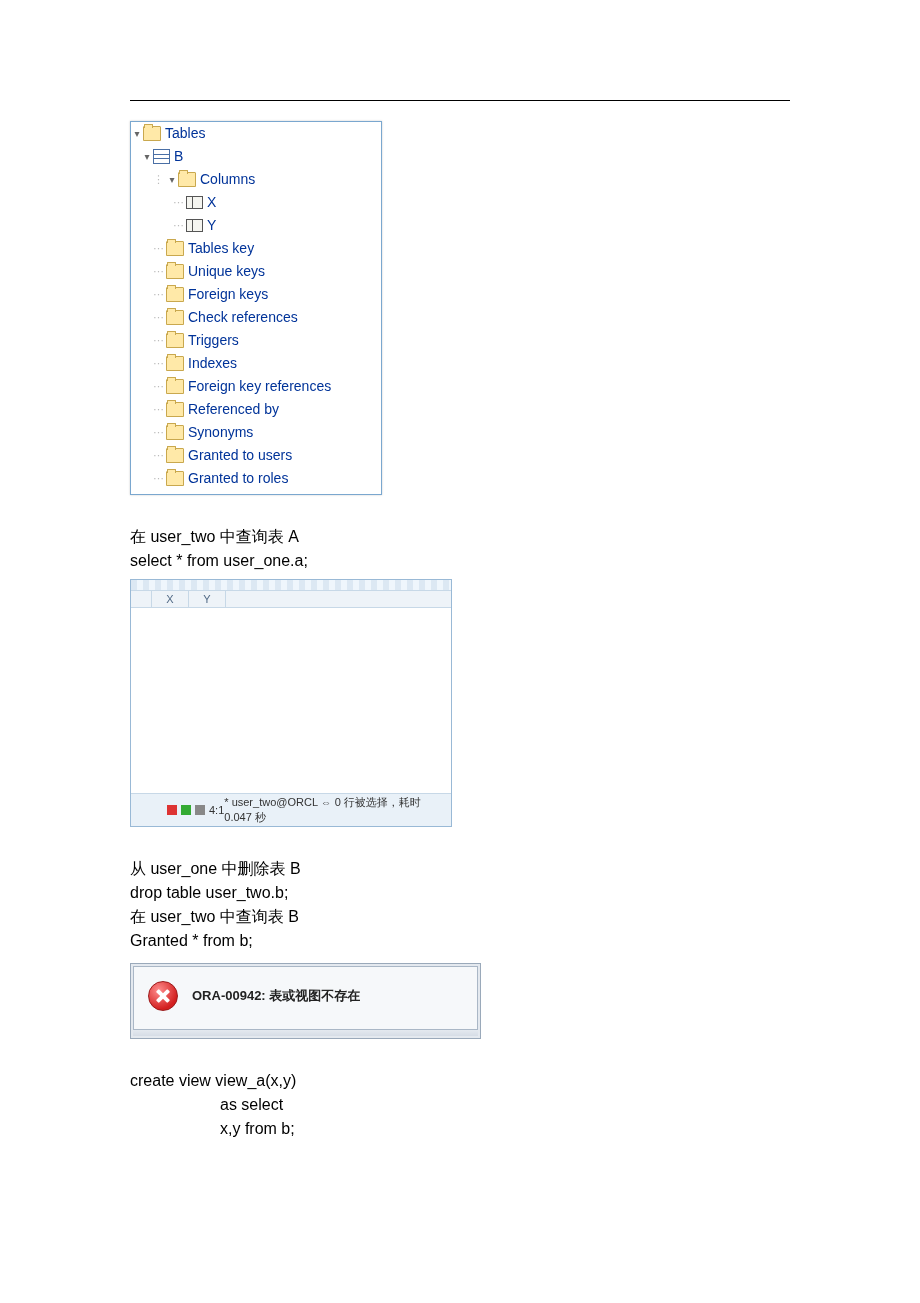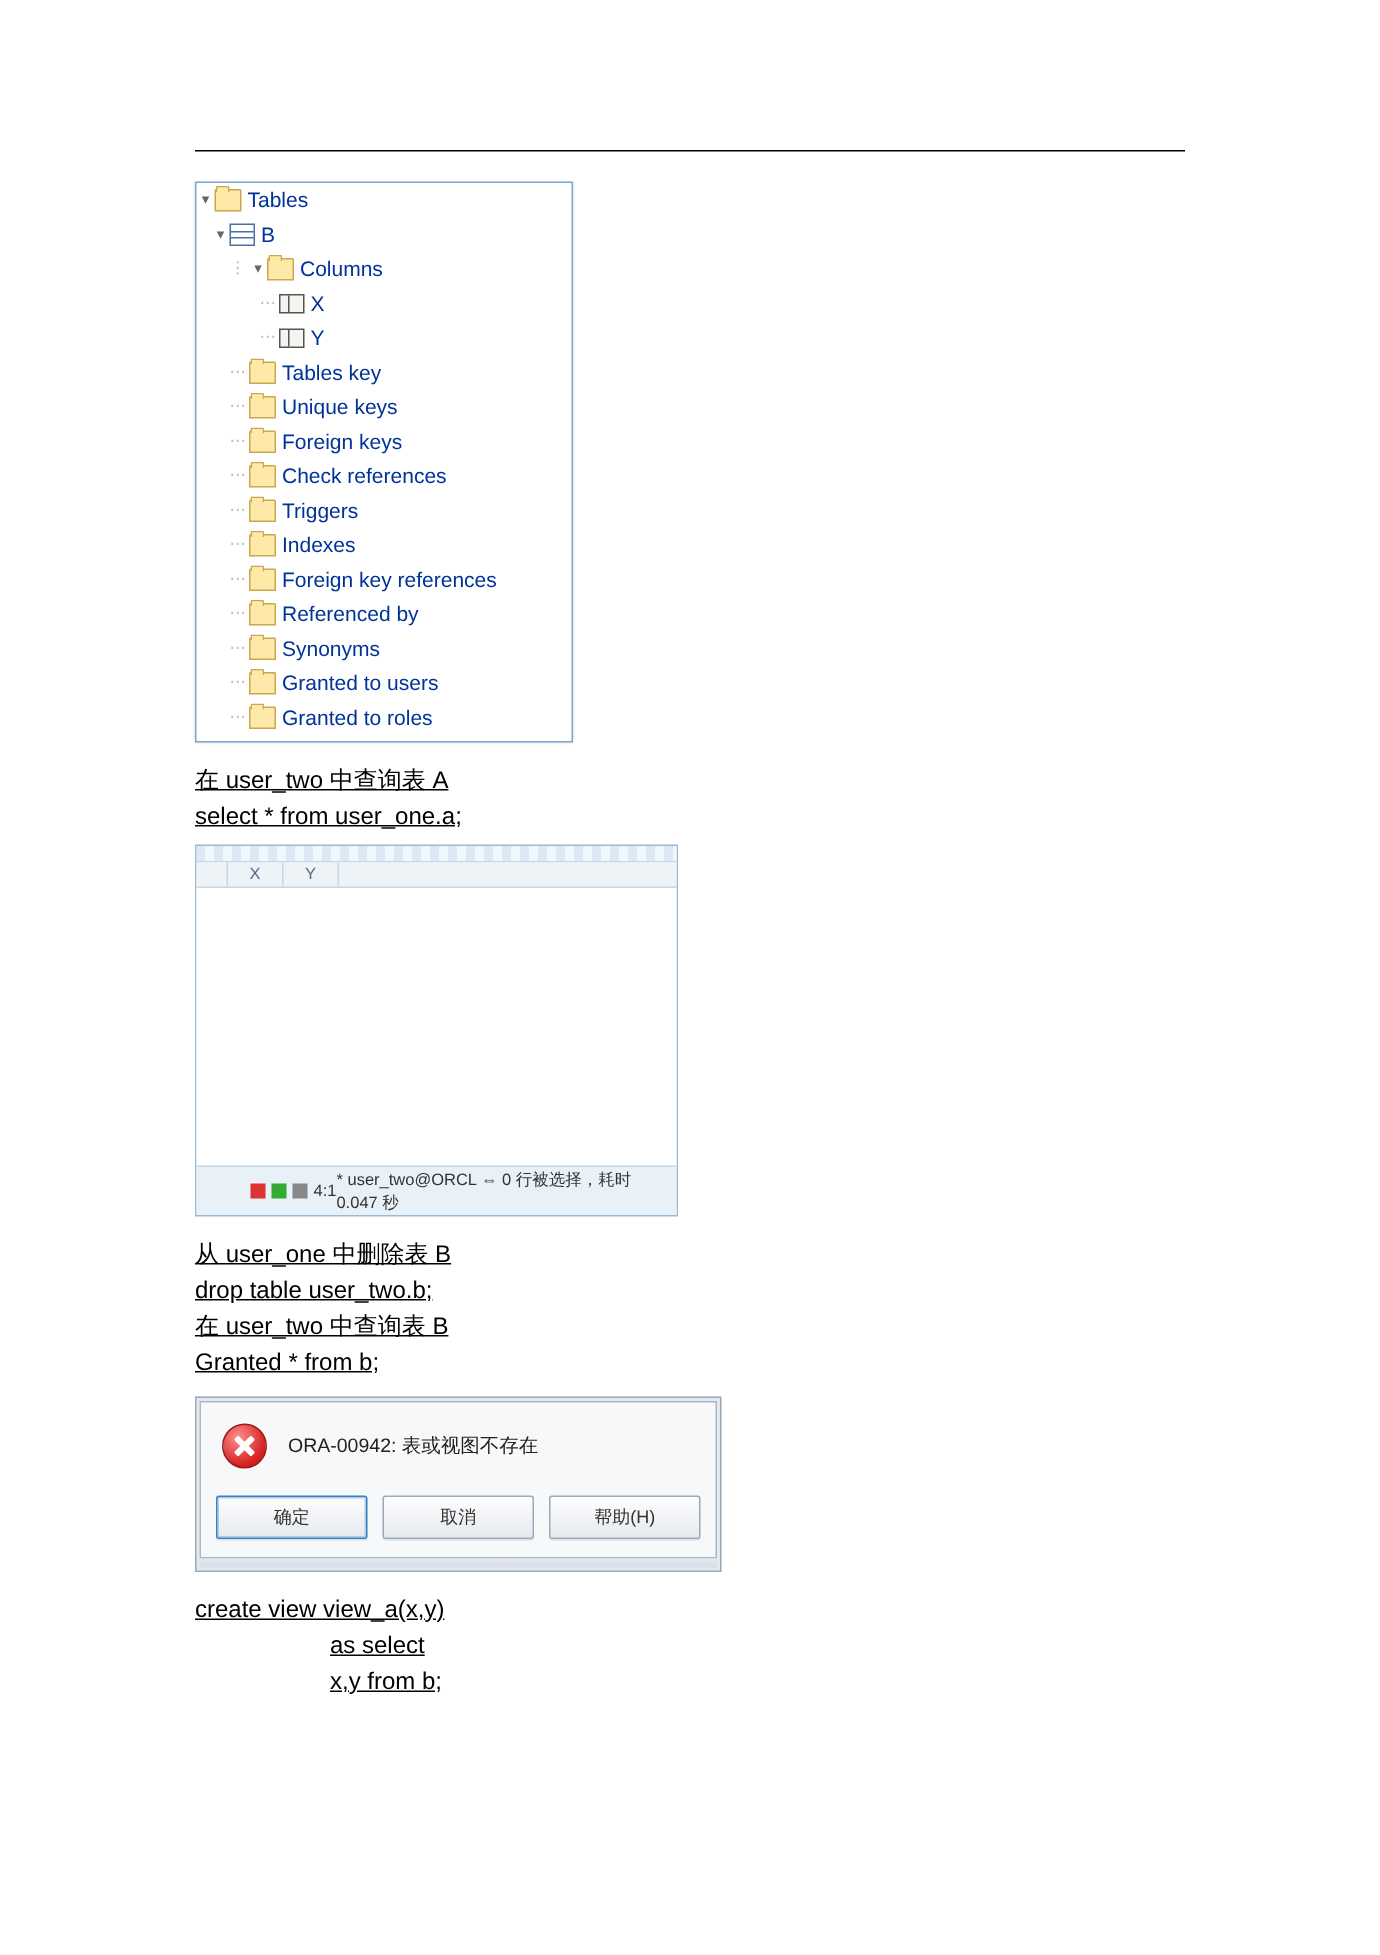--- a/index.html
+++ b/index.html
@@ -93,22 +93,21 @@
   .guide {
     color:#bbb;
     font-size:11px;
     padding-right:2px;
   }
   
   .body-text {
     font-size: 16px;
     line-height: 24px;
     color: #000;
-    margin-top: 14px;
-    text-decoration: underline;
+    margin-top: 30px;
   }
   .body-text p { margin: 0; }
   .indented-code { padding-left: 90px; }
   
   .grid-panel {
     width: 320px;
     border: 1px solid #99b9d6;
     background: #fff;
     margin-top: 6px;
   }
@@ -182,20 +181,21 @@
     line-height:1;
     cursor:default;
   }
   .dialog-body {
     display:flex;
     align-items:center;
     padding:14px 14px 18px 14px;
     font-size:13px;
     color:#222;
     gap:14px;
+    font-weight:bold;
   }
   .error-icon {
     width:28px;height:28px;
     border-radius:50%;
     background:radial-gradient(circle at 35% 30%, #ff8e8e, #d32020 70%);
     border:1px solid #9c1a1a;
     position:relative;
     flex-shrink:0;
   }
   .error-icon::before,
@@ -372,31 +372,20 @@
     <p>在 user_two 中查询表 B</p>
     <p>Granted * from b;</p>
   </div>
 
   <div class="dialog-wrap">
     <div class="dialog">
       <div class="dialog-body">
         <span class="error-icon"></span>
         <span>ORA-00942: 表或视图不存在</span>
       </div>
-      <div class="dialog-buttons">
-        <div class="dlg-btn primary">
-          <span>确定</span>
-        </div>
-        <div class="dlg-btn">
-          <span>取消</span>
-        </div>
-        <div class="dlg-btn">
-          <span>帮助(H)</span>
-        </div>
-      </div>
     </div>
     <div class="dialog-footer-strip"></div>
   </div>
 
   <div class="body-text">
     <p>create view view_a(x,y)</p>
     <p class="indented-code">as select</p>
     <p class="indented-code">x,y from b;</p>
   </div>
 </div>

